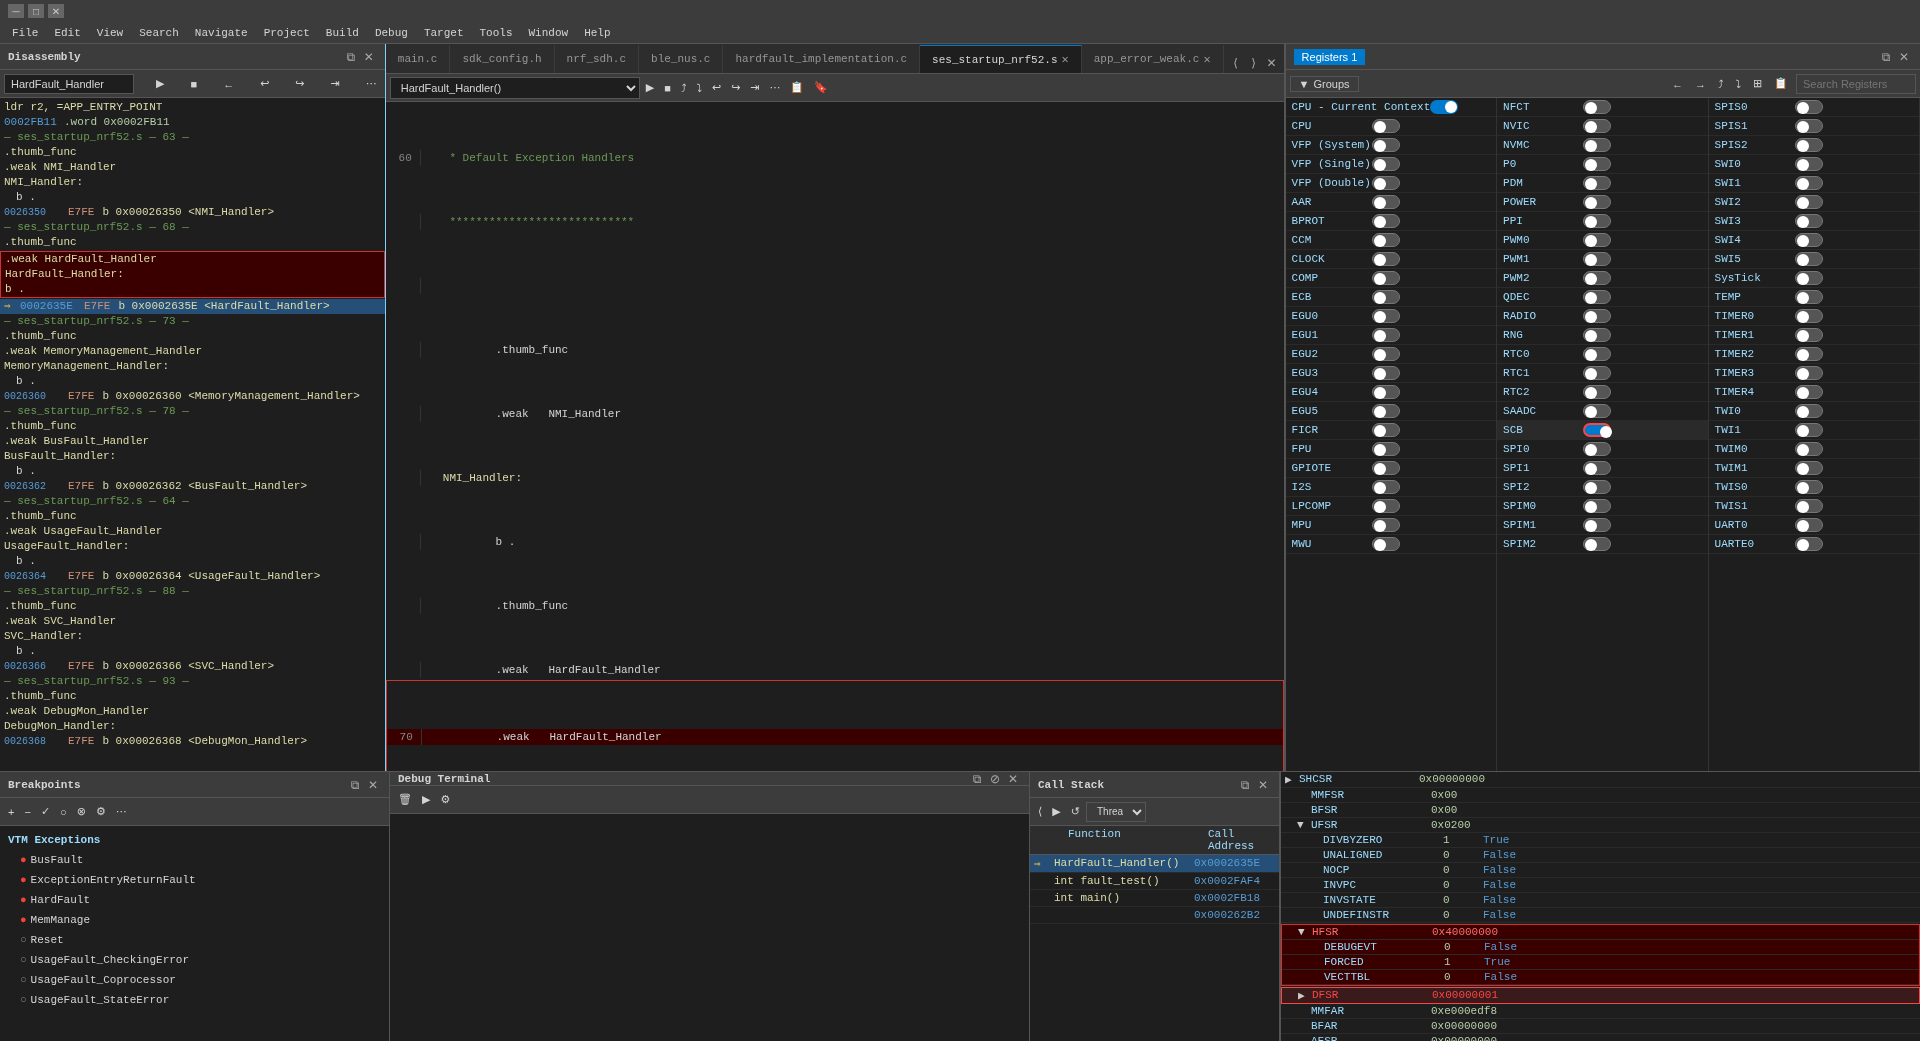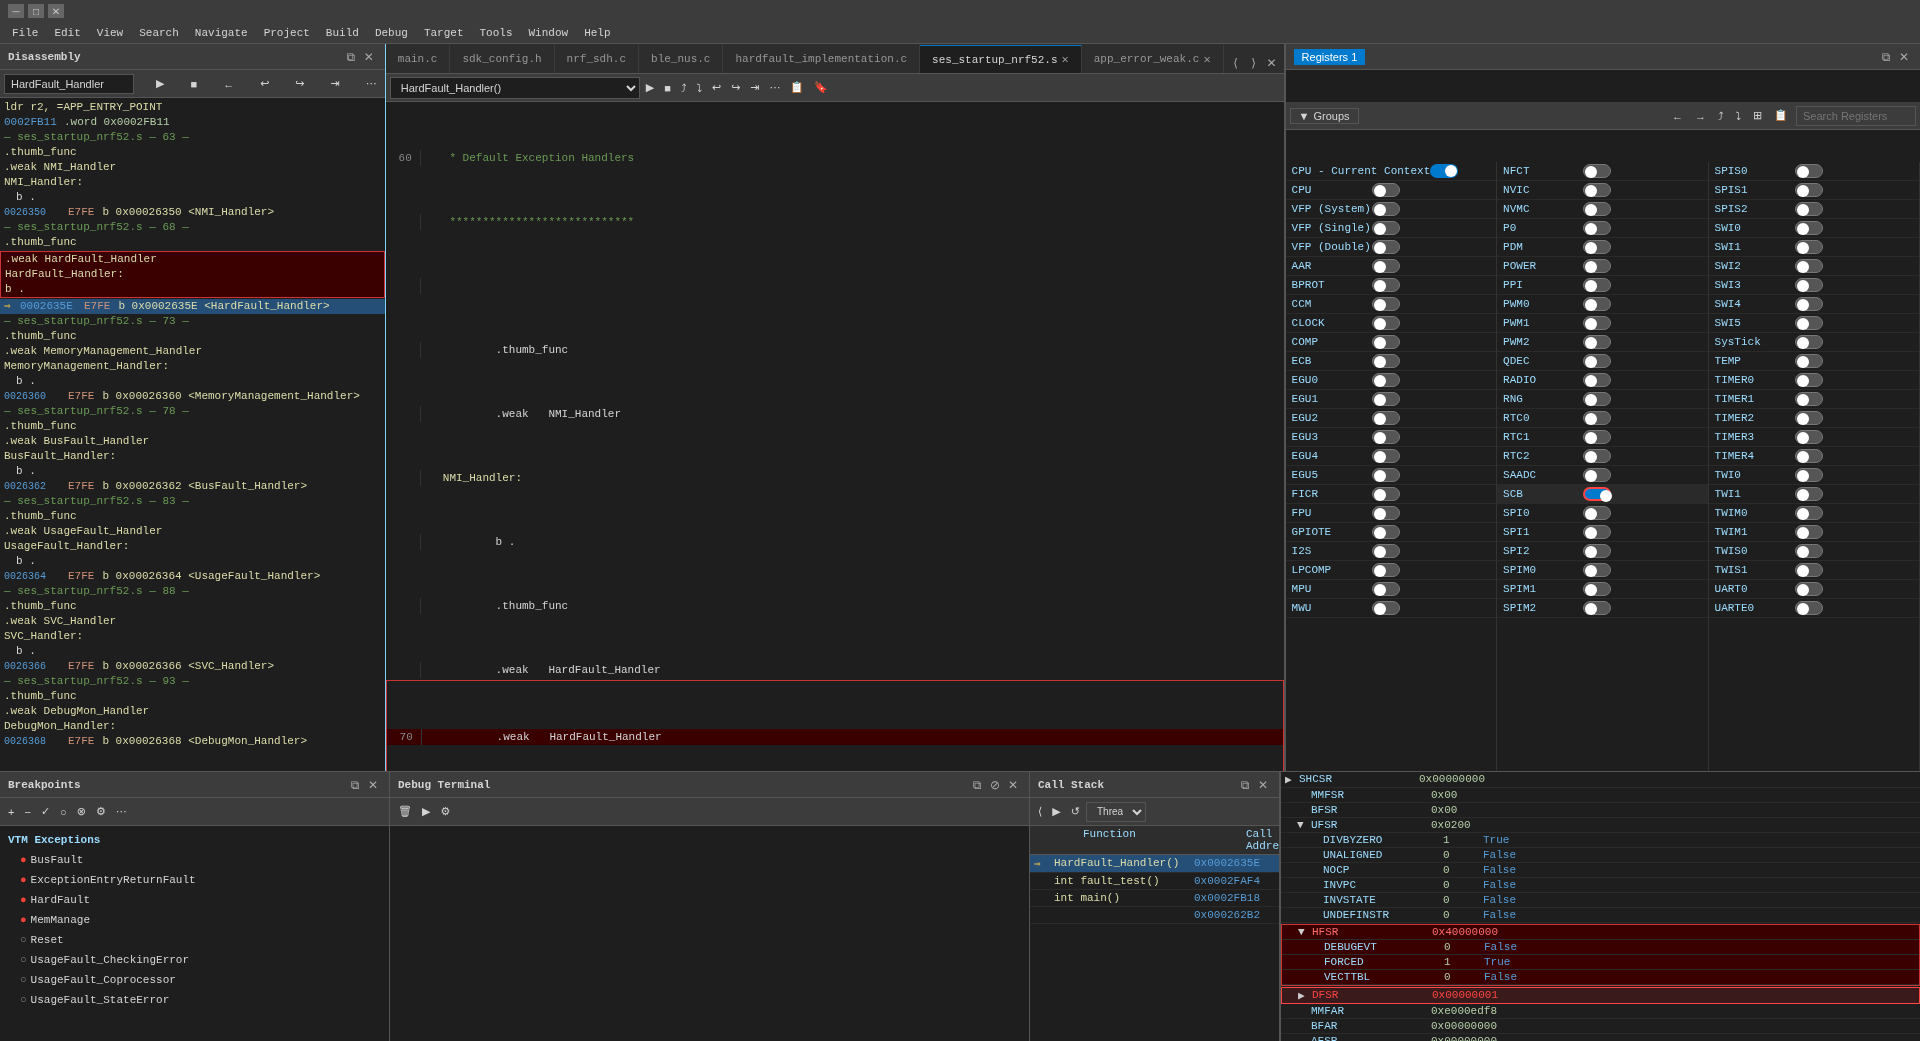--- a/index.html
+++ b/index.html
@@ -59,21 +59,21 @@
     #func-select { background: #1e1e1e; border: 1px solid #555; color: #d4d4d4; padding: 0 6px; font-size: 11px; height: 22px; width: 250px; }
     
     
     #editor-content { flex: 1; overflow: auto; background: #1e1e1e; padding: 0; }
     .editor-line { display: flex; line-height: 16px; padding: 0; margin-top: 48px; }
     .line-num { color: #858585; min-width: 35px; text-align: right; padding-right: 8px; user-select: none; border-right: 1px solid #333; margin-right: 8px; }
     .line-indicator { min-width: 14px; color: #569cd6; }
     .line-content { color: #d4d4d4; white-space: pre; }
     
     
-    #registers-panel { width: 430px; background: #1e1e1e; display: flex; flex-direction: column; gap: 32px; }
+    #registers-panel { width: 430px; background: #1e1e1e; display: flex; flex-direction: column; }
     #reg-panel-header { background: #3c3c3c; padding: 3px 8px; display: flex; align-items: center; justify-content: space-between; border-bottom: 1px solid #555; height: 26px; }
     #reg-toolbar { background: #3c3c3c; padding: 2px 4px; display: flex; align-items: center; gap: 2px; border-bottom: 1px solid #555; height: 28px; }
     
     
     #reg-content { flex: 1; overflow: auto; }
     .reg-row { display: flex; align-items: center; padding: 2px 6px; border-bottom: 1px solid #2a2a2a; }
     .reg-name { color: #9cdcfe; min-width: 80px; font-size: 11px; }
     .reg-toggle { width: 28px; height: 14px; border-radius: 7px; position: relative; cursor: pointer; }
     .reg-toggle.on { background: #007acc; }
     .reg-toggle.off { background: #555; border: 1px solid #777; }
@@ -89,30 +89,30 @@
     #breakpoints-panel { width: 390px; background: #1e1e1e; border-right: 1px solid #555; display: flex; flex-direction: column; }
     #bp-toolbar { background: #3c3c3c; padding: 2px 4px; display: flex; align-items: center; gap: 2px; border-bottom: 1px solid #555; height: 28px; }
     #bp-content { flex: 1; overflow-y: auto; padding: 4px; }
     .bp-item { padding: 2px 4px; color: #d4d4d4; font-size: 11px; line-height: 16px; }
     .bp-section { color: #9cdcfe; font-weight: bold; padding: 2px 4px; }
     .bp-dot-red { color: #f44336; margin-right: 4px; }
     .bp-dot-gray { color: #888; margin-right: 4px; }
     
     
     #debug-terminal { flex: 1; background: #1e1e1e; border-right: 1px solid #555; display: flex; flex-direction: column; }
-    #dt-header { background: #3c3c3c; padding: 3px 8px; display: flex; align-items: center; justify-content: space-between; border-bottom: 1px solid #555; height: 26px; }
+    #dt-header { background: #3c3c3c; padding: 3px 8px; display: flex; align-items: center; justify-content: space-between; border-bottom: 1px solid #555; height: 14px; }
     #dt-toolbar { background: #3c3c3c; padding: 2px 4px; display: flex; align-items: center; gap: 2px; border-bottom: 1px solid #555; height: 28px; }
     #dt-content { flex: 1; overflow: auto; padding: 4px; }
     
     
     #call-stack { width: 250px; background: #1e1e1e; border-right: 1px solid #555; display: flex; flex-direction: column; }
     #cs-header { background: #3c3c3c; padding: 3px 8px; display: flex; align-items: center; justify-content: space-between; border-bottom: 1px solid #555; height: 26px; }
     #cs-toolbar { background: #3c3c3c; padding: 2px 4px; display: flex; align-items: center; gap: 2px; border-bottom: 1px solid #555; height: 28px; }
     #cs-content { flex: 1; overflow: auto; }
-    .cs-header-row { display: flex; background: #2d2d2d; padding: 2px 10px; border-bottom: 1px solid #555; gap: 23px; }
+    .cs-header-row { display: flex; background: #2d2d2d; padding: 2px 18px; border-bottom: 1px solid #555; }
     .cs-col-header { color: #9cdcfe; font-size: 11px; padding: 0 4px; }
     .cs-row { display: flex; padding: 2px 4px; border-bottom: 1px solid #2a2a2a; }
     .cs-row.active { background: #264f78; }
     .cs-cell { color: #d4d4d4; font-size: 11px; padding: 0 4px; }
     .cs-cell.func { color: #dcdcaa; min-width: 140px; }
     .cs-cell.addr { color: #569cd6; }
     .cs-arrow { color: #f0c040; min-width: 16px; }
     
     
     #reg-detail { flex: 1; background: #1e1e1e; overflow: auto; }
@@ -277,21 +277,21 @@
             <span class="inst">b .</span>
           </div>
         <div class="code-line">
             <span class="addr" style="color:#569cd6; font-size:10px;">0026362</span>
             <span style="padding-left:4px;"></span>
             <span class="operand">E7FE</span>
             <span style="padding-left:8px;"></span>
             <span class="label">b 0x00026362 &lt;BusFault_Handler&gt;</span>
           </div>
         <div class="code-line">
-            <span class="comment">    — ses_startup_nrf52.s — 83 —</span>
+            <span class="comment">    — ses_startup_nrf52.s — 64 —</span>
           </div>
         <div class="code-line">
             <span class="label">        .thumb_func</span>
           </div>
         <div class="code-line">
             <span class="label">        .weak  UsageFault_Handler</span>
           </div>
         <div class="code-line">
             <span class="label">UsageFault_Handler:</span>
           </div>

